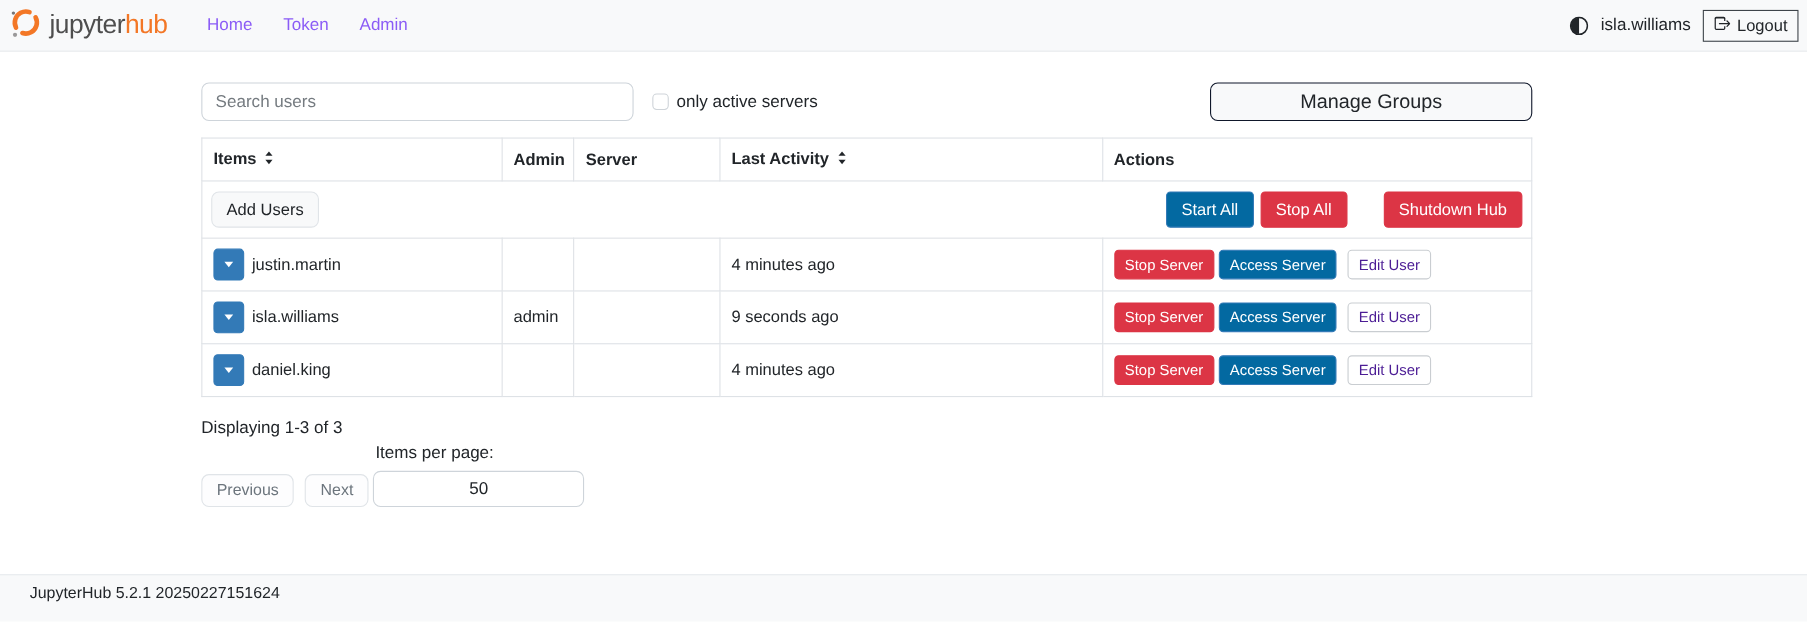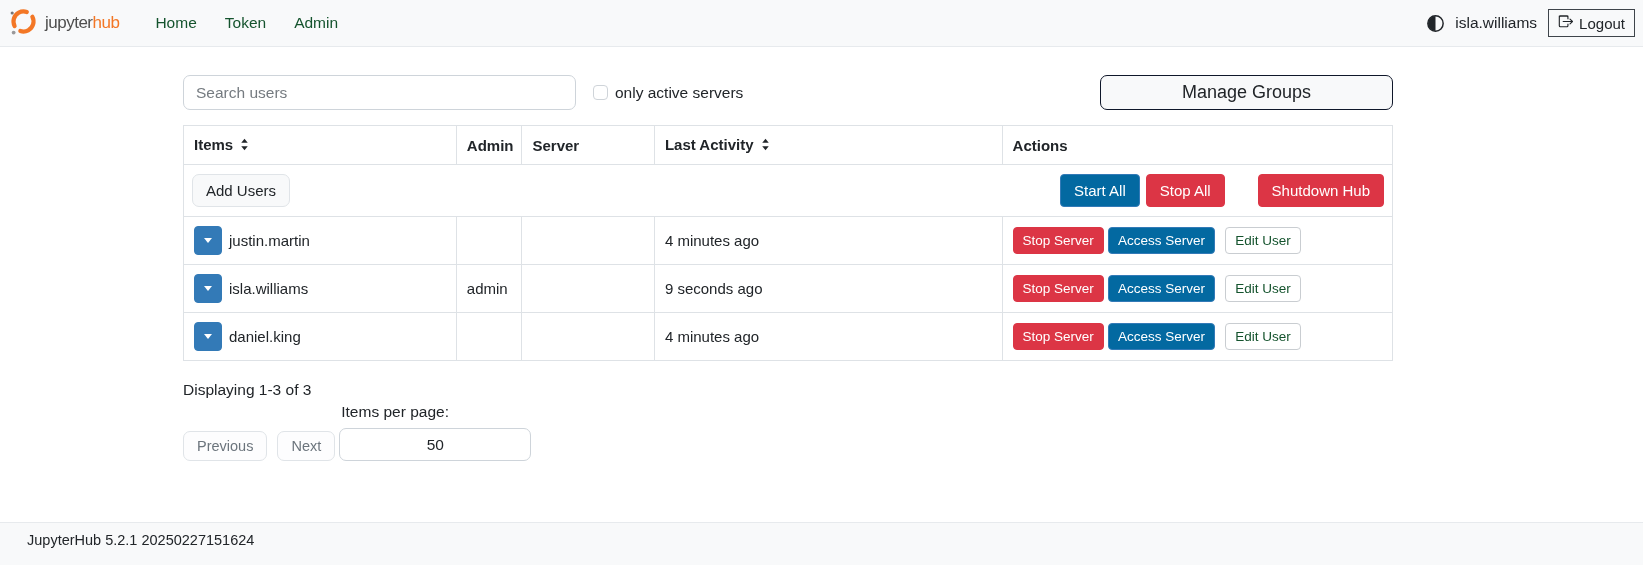--- a/index.html
+++ b/index.html
@@ -3,25 +3,25 @@
 <meta charset="utf-8">
 <style>
   * { margin:0; padding:0; box-sizing:border-box; }
   html,body { width:1643px; height:565px; overflow:hidden; background:#fff;
     font-family:"Liberation Sans","DejaVu Sans",sans-serif; color:#212529; }
 
   
   .navbar { height:47px; background:#f8f9fa; border-bottom:1px solid #e7eaed;
     display:flex; align-items:center; padding:0 8px; }
   .brand { display:flex; align-items:center; gap:6px; cursor:pointer; }
-  .brand-text { font-size:17px; letter-spacing:-0.5px; }
+  .brand-text { font-size:24px; letter-spacing:-0.5px; }
   .brand-jupyter { color:#4e4e4e; }
   .brand-hub { color:#f37726; }
   .nav-links { display:flex; margin-left:22px; }
-  .nav-link { font-size:15.5px; color:#14532d; padding:8px 14px; cursor:pointer; }
+  .nav-link { font-size:15.5px; color:#8b5cf6; padding:8px 14px; cursor:pointer; }
   .nav-right { margin-left:auto; display:flex; align-items:center; gap:11px; }
   .username { font-size:15.5px; }
   .logout-btn { display:flex; align-items:center; gap:6px; background:transparent;
     border:1px solid #3e444a; border-radius:0; padding:4px 9px; font-size:15px;
     color:#212529; cursor:pointer; font-family:inherit; }
   .mode-toggle { display:flex; align-items:center; cursor:pointer; }
 
   
   .main { margin-left:183px; width:1210px; }
   .toolbar { margin-top:28px; display:flex; align-items:center; }
@@ -55,21 +55,21 @@
   .btn-lg { font-size:15px; padding:7px 13px; }
   .grp-right { margin-left:auto; display:flex; align-items:center; }
   .gap6 { margin-left:6px; } .gap32 { margin-left:33px; }
   td.cell { padding:6px 8px 6px 10px; height:48px; }
   .user-cell { display:flex; align-items:center; gap:7px; }
   .dropdown-toggle { width:28px; height:29px; background:#337ab7; border:1px solid #337ab7;
     border-radius:4px; display:flex; align-items:center; justify-content:center; cursor:pointer; }
   .caret-down { width:0; height:0; border-left:4.5px solid transparent;
     border-right:4.5px solid transparent; border-top:5px solid #fff; }
   .btn-sm { font-size:13.5px; padding:5px 9px; }
-  .btn-edit { background:#fff; border:1px solid #c9cdd1; color:#14532d; }
+  .btn-edit { background:#fff; border:1px solid #c9cdd1; color:#4c1d95; }
 
   
   .summary { margin-top:20px; font-size:15.5px; }
   .pagination { margin-top:4px; display:flex; align-items:flex-end; }
   .pg-btn { background:#fdfdfe; border:1px solid #e0e4e8; border-radius:7px;
     color:#6c757d; font-size:14.5px; padding:6px 13px; font-family:inherit; cursor:pointer; }
   .pg-btn + .pg-btn { margin-left:10px; }
   .ipp { margin-left:4px; display:flex; flex-direction:column; }
   .ipp-label { font-size:15.5px; margin-bottom:7px; padding-left:2px; }
   .ipp-input { width:192px; height:33px; border:1px solid #ced4da; border-radius:7px;

